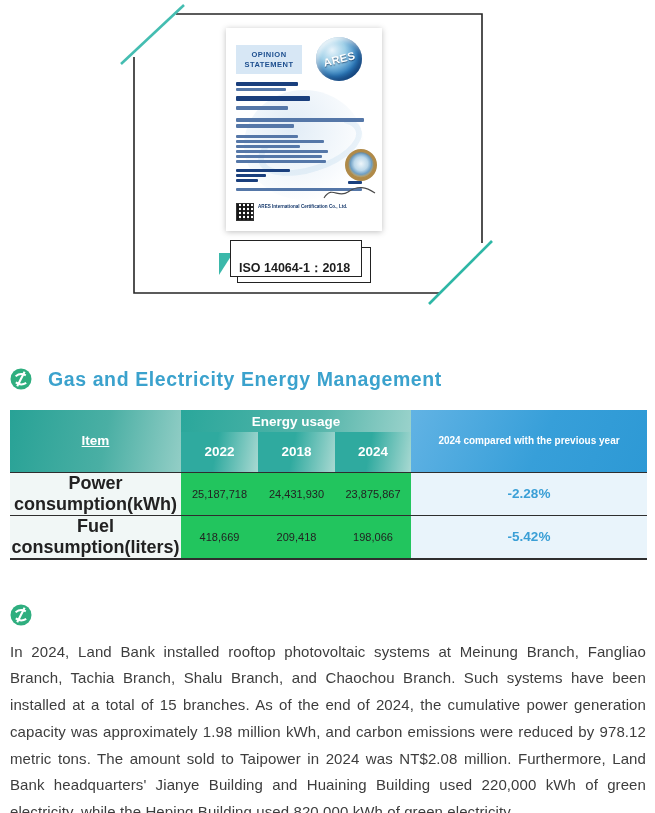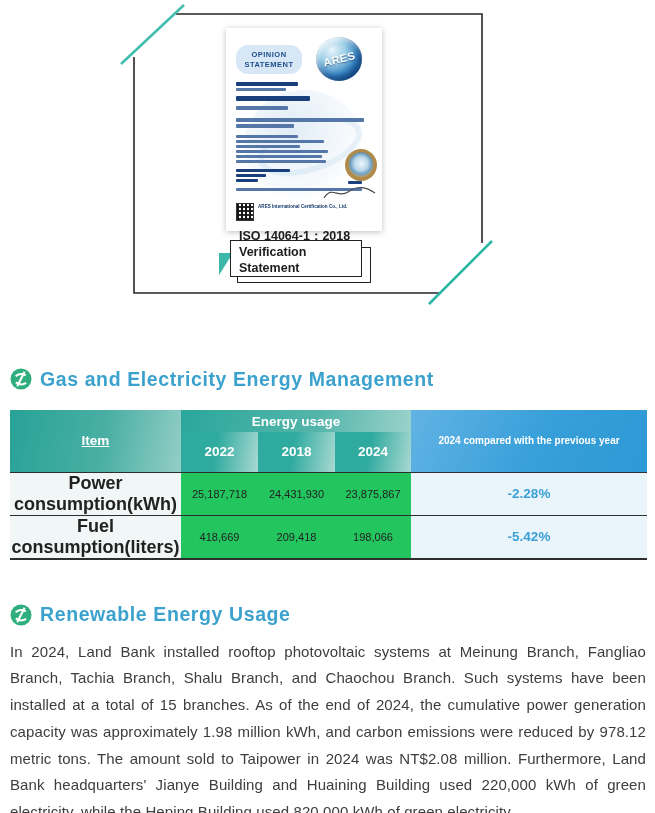--- a/index.html
+++ b/index.html
@@ -13,21 +13,21 @@
 
   .certificate {
     position:absolute; left:226px; top:28px; width:156px; height:203px;
     background:#fff; box-shadow:0 1px 6px rgba(0,0,0,0.25);
     overflow:hidden;
   }
   .opinion-box {
     position:absolute; left:10px; top:17px; width:66px; height:29px;
     background:#d7e7f5; color:#1c4e8e; font-weight:bold;
     font-size:7.5px; line-height:10px; letter-spacing:0.5px;
-    display:flex; flex-direction:column; align-items:center; justify-content:center;border-radius:12px;
+    display:flex; flex-direction:column; align-items:center; justify-content:center;
   }
   .ares-logo {
     position:absolute; left:90px; top:9px; width:46px; height:44px; border-radius:50%;
     background:radial-gradient(circle at 35% 30%, #e9f4fb 0%, #9fd0e8 30%, #2f7fc0 62%, #123f7e 100%);
     display:flex; align-items:center; justify-content:center;
     box-shadow:inset -3px -4px 6px rgba(10,40,90,0.55), inset 2px 3px 4px rgba(255,255,255,0.8);
   }
   .ares-logo span {
     color:#fff; font-weight:bold; font-size:11px; letter-spacing:0.5px;
     transform:rotate(-14deg); text-shadow:0 1px 1px rgba(0,30,70,0.6);
@@ -70,21 +70,21 @@
     border-left:14px solid #3bb8aa; border-bottom:22px solid transparent;
   }
   .caption-box {
     position:absolute; left:230px; top:240px; width:132px; height:37px;
     background:#fff; border:1.5px solid #222;
     display:flex; flex-direction:column; justify-content:flex-end; padding-left:8px;
     font-size:12.5px; font-weight:bold; color:#1d1d1d; line-height:16px;
   }
 
   
-  .section-heading { display:flex; align-items:center; margin-left:10px; height:30px; }
+  .section-heading { display:flex; align-items:center; margin-left:10px; height:30px;gap:8px; }
   .section-heading .icon-wrap { width:22px; height:22px; margin-right:8px; flex:none; }
   .section-heading h2 {
     font-size:19.5px; font-weight:bold; color:#3ba2cd; letter-spacing:0.6px;
   }
   .heading1 { margin-top:54px; }
   .heading2 { margin-top:40px; }
 
   
   table.energy {
     margin:16px 0 0 10px; width:637px; border-collapse:collapse; table-layout:fixed;
@@ -164,21 +164,20 @@
       </svg>
 
       <div class="cert-qr"></div>
       <div class="cert-issuer">ARES International Certification Co., Ltd.</div>
     </div>
 
     <div class="caption-shadow"></div>
     <div class="caption-tri"></div>
     <div class="caption-box">
       <div>ISO 14064-1：2018</div>
-      <div>Verification Statement</div>
     </div>
   </div>
 
   <div class="section-heading heading1">
     <span class="icon-wrap">
       <svg width="22" height="22" viewBox="0 0 22 22">
         <circle cx="11" cy="11" r="10.5" fill="#2fae7f"></circle>
         <path d="M14.6 3.8 L7.2 18.2" stroke="#fff" stroke-width="2.1" fill="none"></path>
         <path d="M5.6 8.2 Q10.6 4.4 15.8 7.4" stroke="#fff" stroke-width="2" fill="none"></path>
         <path d="M5.8 14.4 Q11 18.2 16.2 14.8" stroke="#fff" stroke-width="2" fill="none"></path>
@@ -227,18 +226,17 @@
 
   <div class="section-heading heading2">
     <span class="icon-wrap">
       <svg width="22" height="22" viewBox="0 0 22 22">
         <circle cx="11" cy="11" r="10.5" fill="#2fae7f"></circle>
         <path d="M14.6 3.8 L7.2 18.2" stroke="#fff" stroke-width="2.1" fill="none"></path>
         <path d="M5.6 8.2 Q10.6 4.4 15.8 7.4" stroke="#fff" stroke-width="2" fill="none"></path>
         <path d="M5.8 14.4 Q11 18.2 16.2 14.8" stroke="#fff" stroke-width="2" fill="none"></path>
       </svg>
     </span>
-    <h2>Renewable Energy Usage</h2>
   </div>
 
   <p class="body-text">In 2024, Land Bank installed rooftop photovoltaic systems at Meinung Branch, Fangliao Branch, Tachia Branch, Shalu Branch, and Chaochou Branch. Such systems have been installed at a total of 15 branches. As of the end of 2024, the cumulative power generation capacity was approximately 1.98 million kWh, and carbon emissions were reduced by 978.12 metric tons. The amount sold to Taipower in 2024 was NT$2.08 million. Furthermore, Land Bank headquarters' Jianye Building and Huaining Building used 220,000 kWh of green electricity, while the Heping Building used 820,000 kWh of green electricity.</p>
 
 </div>
 
 </body></html>

